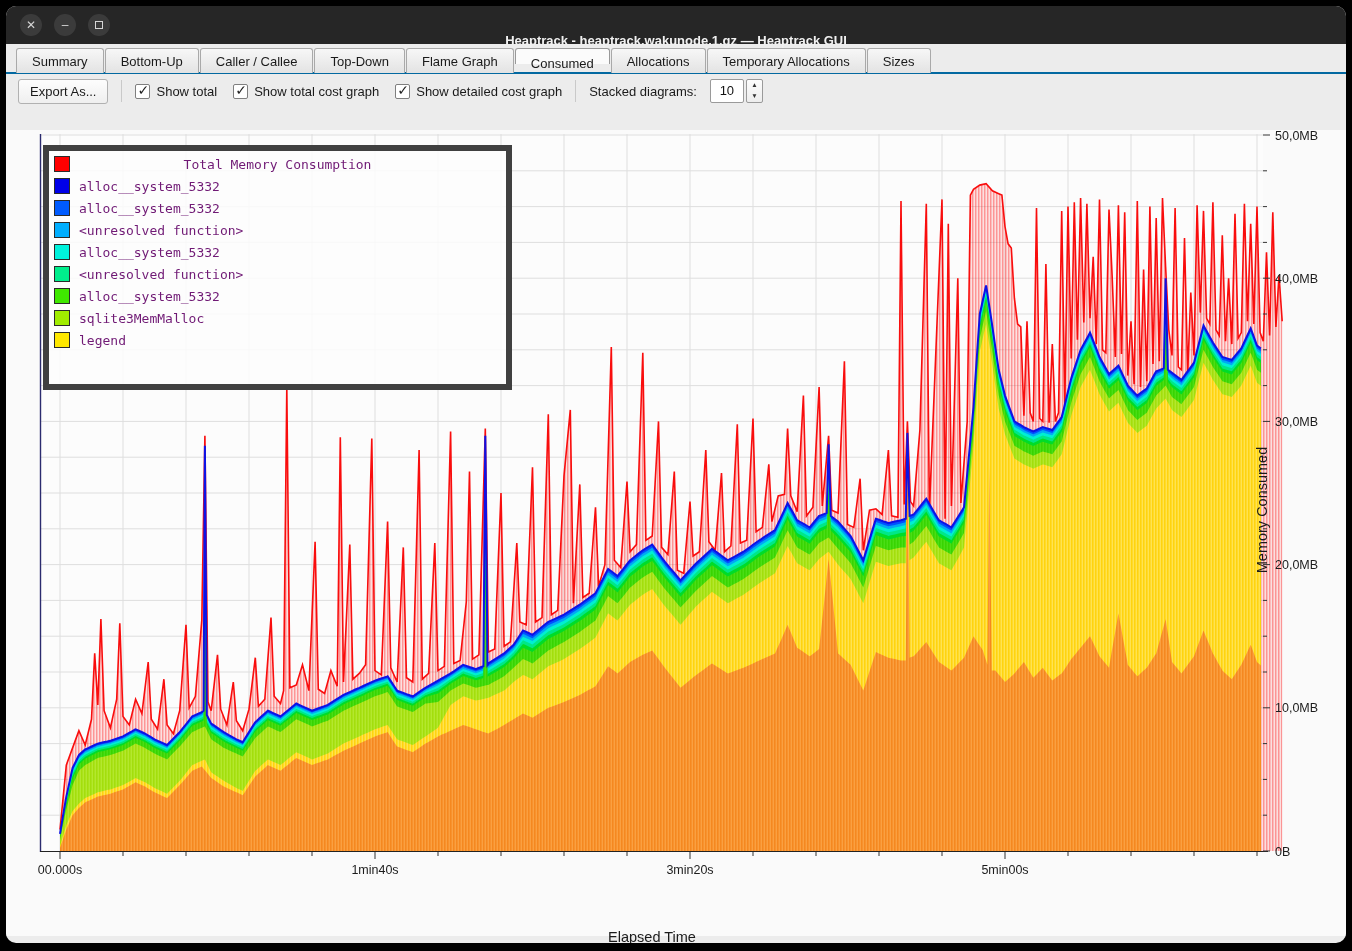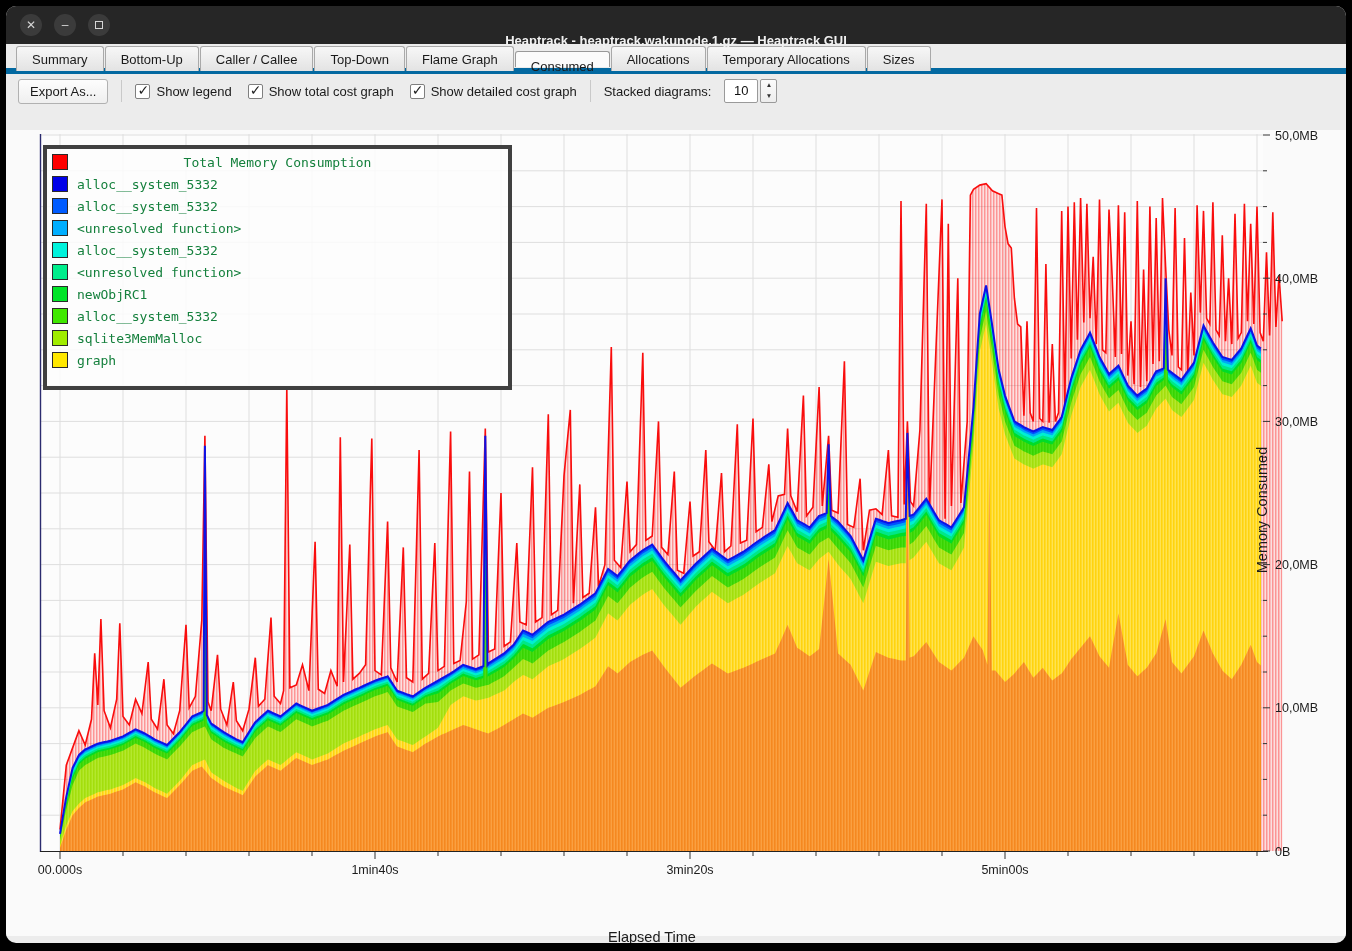--- a/index.html
+++ b/index.html
@@ -9,38 +9,38 @@
   .titlebar { position:relative; height:38px; background:#262626; }
   .tb-buttons { position:absolute; left:14px; top:8px; display:flex; gap:12px; }
   .tb-btn { width:22px; height:22px; border-radius:50%; background:#3b3b3b; color:#d6d6d6; font-size:12px; line-height:22px; text-align:center; cursor:default; }
   .tb-btn .sq { display:inline-block; width:8px; height:8px; border:1.2px solid #d6d6d6; margin-top:6px; }
   .tb-title { position:absolute; left:0; right:0; top:16px; height:38px; line-height:38px; text-align:center; color:#f1f1f1; font-weight:bold; font-size:13px; }
   
   .menubar { height:26px; background:#262626; display:flex; align-items:center; padding-left:13px; }
   .menu-item { color:#eeeeee; font-size:13px; padding:3px 9px; border-radius:3px; }
   .menu-item u { text-underline-offset:2px; }
   
-  .tabbar { display:flex; align-items:center; padding:4px 0 0 10px; height:30px; border-bottom:6px solid #0369a1; background:#ececec; }
+  .tabbar { display:flex; align-items:flex-start; padding:4px 0 0 10px; height:30px; border-bottom:2px solid #0369a1; background:#ececec; }
   .tab { font-size:13px; color:#1a1a1a; padding:0 15px; height:25px; line-height:25px; background:linear-gradient(#f7f7f7,#e3e3e3); border:1px solid #a9a9a9; border-bottom:none; border-radius:3px 3px 0 0; margin-right:1px; white-space:nowrap; }
   .tab.active { background:#fbfbfb; height:16px; line-height:29px; position:relative; z-index:3; margin-bottom:-1px; border-color:#999; }
   
   .toolbar { height:34px; display:flex; align-items:center; gap:13px; padding:0 12px; background:#ececec; }
   .btn { font-size:13px; color:#1a1a1a; padding:4px 11px; background:linear-gradient(#fdfdfd,#efefef); border:1px solid #b1b1b1; border-radius:3px; }
   .vsep { width:1px; height:22px; background:#c9c9c9; }
   .chk { display:flex; align-items:center; gap:6px; font-size:13px; color:#1a1a1a; white-space:nowrap; }
   .cb-box { width:15px; height:15px; background:#fff; border:1px solid #7f7f7f; border-radius:2px; position:relative; }
   .cb-mark { position:absolute; left:1px; top:-3px; font-size:14px; color:#222; }
   .spin-wrap { display:flex; align-items:center; gap:2px;justify-content:flex-end; }
   .spin-value { width:34px; height:24px; background:#fff; border:1px solid #9a9a9a; border-radius:2px; text-align:center; font-size:13px; line-height:22px; color:#111; }
   .spin-btns { display:flex; flex-direction:column; width:17px; height:24px; border:1px solid #9a9a9a; border-radius:2px; background:linear-gradient(#fcfcfc,#ededed); }
   .spin-btns span { flex:1; font-size:6.5px; line-height:10px; text-align:center; color:#333; }
   
   .chartarea { position:absolute; left:0; top:124px; width:1340px; height:806px; background:#fafafa; }
   #chart-svg { position:absolute; left:0; top:0; }
-  .legend { position:absolute; left:37px; top:15px; width:469px; height:245px; background:rgba(253,253,253,0.85); border:4px solid #404040; padding:2px 0 0 3px; font-family:"DejaVu Sans Mono", monospace; font-size:13px; color:#15803d; }
+  .legend { position:absolute; left:37px; top:15px; width:469px; height:245px; background:rgba(253,253,253,0.85); border:6px solid #404040; padding:2px 0 0 3px; font-family:"DejaVu Sans Mono", monospace; font-size:13px; color:#701a75; }
   .legend-row { display:flex; align-items:center; height:22px; gap:9px; }
   .legend-swatch { width:16px; height:16px; border:1px solid #2a2a2a; flex:0 0 16px; margin-left:2px; }
   .legend-title-text { flex:1; text-align:center; padding-right:30px; }
   .xlab { position:absolute; left:180px; top:799px; width:932px; text-align:center; font-size:14.5px; color:#1b1b1b; }
   .ylab { position:absolute; left:1250px; top:372px; width:160px; transform:rotate(-90deg) translateY(-74px); transform-origin:center; white-space:nowrap; font-size:14.5px; color:#1b1b1b; text-align:center; }
 </style>
 </head>
 <body>
 
 <div class="window">
@@ -70,21 +70,21 @@
 
   <div class="toolbar">
     <button class="btn">Export As...</button>
     <div class="vsep"></div>
     <div style="display:flex;gap:16px;align-items:center">
 
     <label class="chk">
           <span class="cb-box">
             <span class="cb-mark">✓</span>
           </span>
-          <span>Show legend</span>
+          <span>Show total</span>
         </label>
         <label class="chk">
           <span class="cb-box">
             <span class="cb-mark">✓</span>
           </span>
           <span>Show total cost graph</span>
         </label>
         <label class="chk">
           <span class="cb-box">
             <span class="cb-mark">✓</span>
@@ -262,34 +262,30 @@
           </div>
           <div class="legend-row">
             <span class="legend-swatch" style="background: rgb(0, 242, 220);"></span>
             <span>alloc__system_5332</span>
           </div>
           <div class="legend-row">
             <span class="legend-swatch" style="background: rgb(0, 238, 140);"></span>
             <span>&lt;unresolved function&gt;</span>
           </div>
           <div class="legend-row">
-            <span class="legend-swatch" style="background: rgb(0, 228, 40);"></span>
-            <span>newObjRC1</span>
-          </div>
-          <div class="legend-row">
             <span class="legend-swatch" style="background: rgb(63, 232, 0);"></span>
             <span>alloc__system_5332</span>
           </div>
           <div class="legend-row">
             <span class="legend-swatch" style="background: rgb(160, 236, 0);"></span>
             <span>sqlite3MemMalloc</span>
           </div>
           <div class="legend-row">
             <span class="legend-swatch" style="background: rgb(255, 232, 0);"></span>
-            <span>graph</span>
+            <span>legend</span>
           </div>
         </div>
     </div>
 
     <div class="xlab">Elapsed Time</div>
     <div class="ylab">Memory Consumed</div>
   </div>
 
 </div>
 

